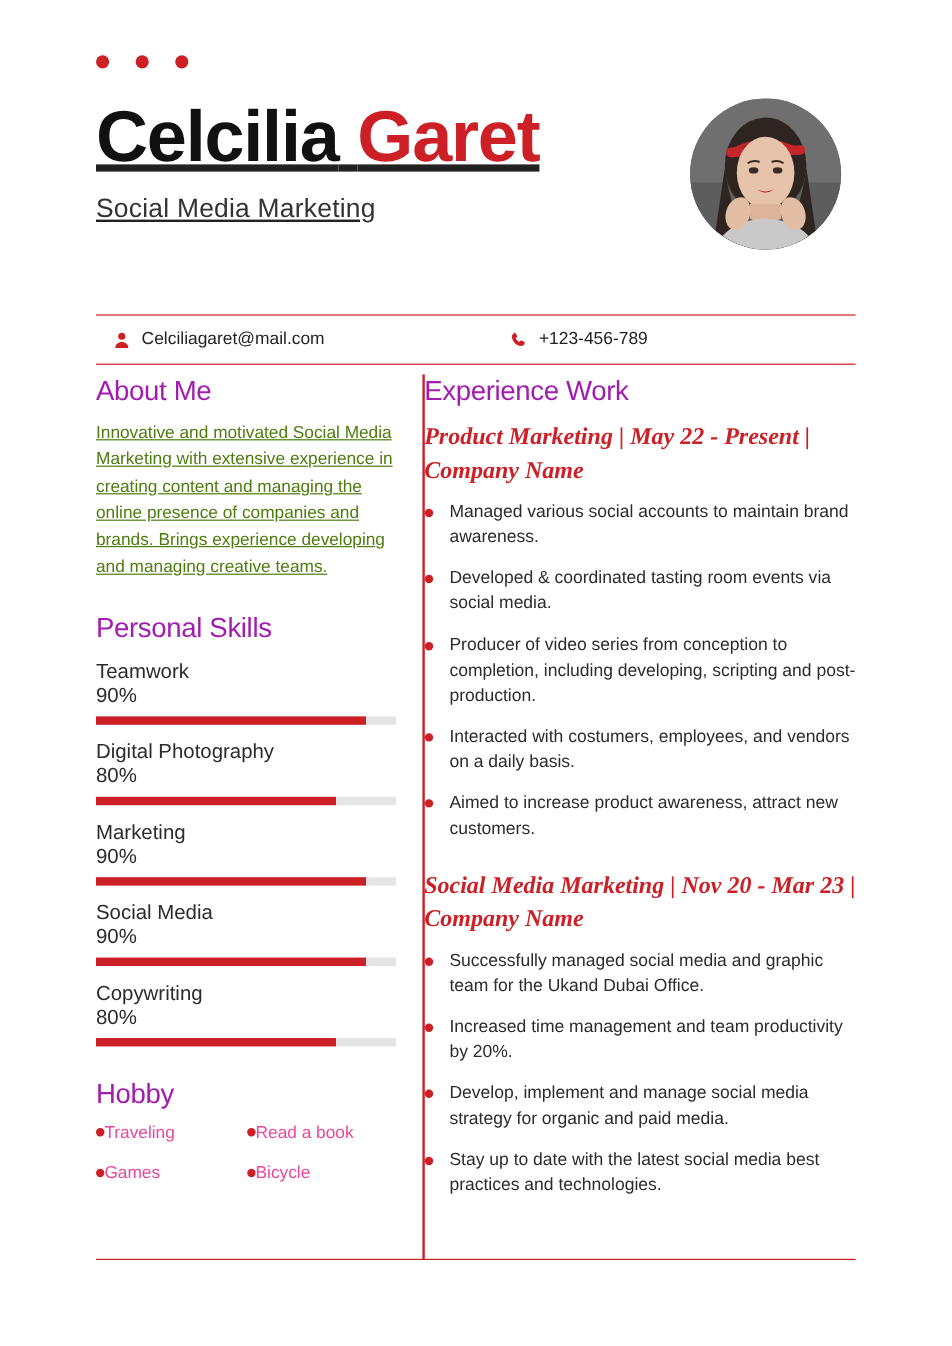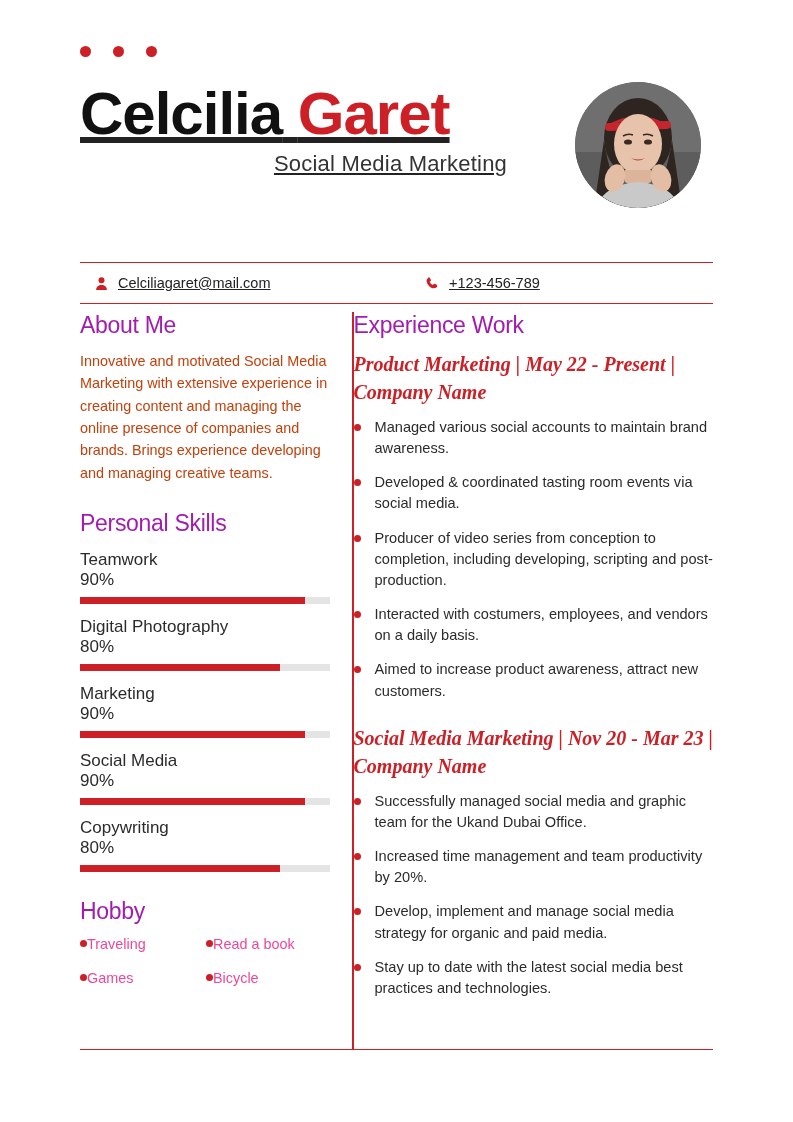--- a/index.html
+++ b/index.html
@@ -51,23 +51,22 @@
     letter-spacing: -1px;
     line-height: 1.05;
     margin: 0;
     white-space: nowrap;
   }
   .name .first { color: #111111; }
   .name .last { color: #cc2026; }
   .subtitle {
     font-size: 22px;
     color: #333333;
-    margin-top: 6px;
+    margin-top: 16px;
     letter-spacing: 0.2px;
-    text-align: center;
   }
 
   .avatar {
     position: absolute;
     top: 0px;
     right: 0px;
     width: 126px;
     height: 126px;
     border-radius: 50%;
     overflow: hidden;
@@ -79,21 +78,20 @@
   .contact-bar {
     position: absolute;
     top: 262px;
     left: 80px;
     right: 80px;
     height: 40px;
     border-top: 1.6px solid #cc2026;
     border-bottom: 1.6px solid #cc2026;
     display: flex;
     align-items: center;
-    text-decoration: underline;
   }
   .contact-item {
     display: flex;
     align-items: center;
     gap: 9px;
     font-size: 14.5px;
     color: #222222;
     flex: 1;
     justify-content: flex-start;
     padding-left: 14px;
@@ -136,21 +134,22 @@
     font-weight: normal;
     color: #a21caf;
     letter-spacing: -0.3px;
     margin: 0 0 11px 0;
   }
   .section-title.sp { margin-top: 26px; }
 
   .about-text {
     font-size: 14.4px;
     line-height: 1.55;
-    color: #c2410c;
+    color: #4d7c0f;
+    text-decoration: underline;
   }
 
   
   .skill { margin-top: 13px; }
   .skill-row {
     display: flex;
     justify-content: space-between;
     align-items: baseline;
     font-size: 17px;
     color: #2b2b2b;

